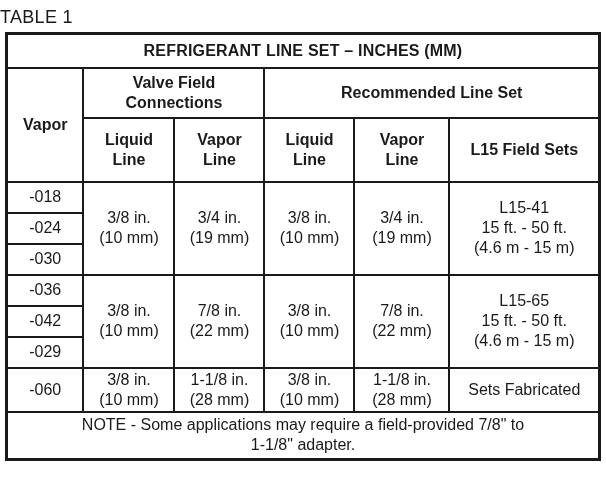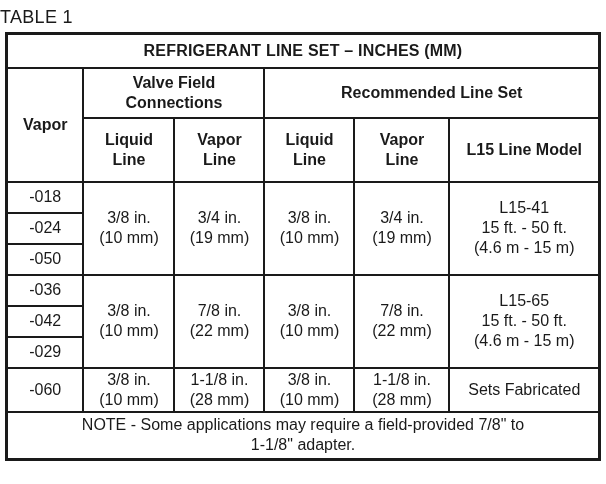--- a/index.html
+++ b/index.html
@@ -99,42 +99,42 @@
 
       <tr class="r-sub">
         <td class="hdr">Liquid
 Line</td>
         <td class="hdr">Vapor
 Line</td>
         <td class="hdr">Liquid
 Line</td>
         <td class="hdr">Vapor
 Line</td>
-        <td class="hdr">L15 Line Model</td>
+        <td class="hdr">L15 Field Sets</td>
       </tr>
 
       <tr class="r-model">
         <td class="model">-018</td>
         <td rowspan="3">3/8 in.
 (10 mm)</td>
         <td rowspan="3">3/4 in.
 (19 mm)</td>
         <td rowspan="3">3/8 in.
 (10 mm)</td>
         <td rowspan="3">3/4 in.
 (19 mm)</td>
         <td rowspan="3">L15-41
 15 ft. - 50 ft.
 (4.6 m - 15 m)</td>
       </tr>
       <tr class="r-model">
         <td class="model">-024</td>
       </tr>
       <tr class="r-model">
-        <td class="model">-050</td>
+        <td class="model">-030</td>
       </tr>
 
       <tr class="r-model">
         <td class="model">-036</td>
         <td rowspan="3">3/8 in.
 (10 mm)</td>
         <td rowspan="3">7/8 in.
 (22 mm)</td>
         <td rowspan="3">3/8 in.
 (10 mm)</td>

